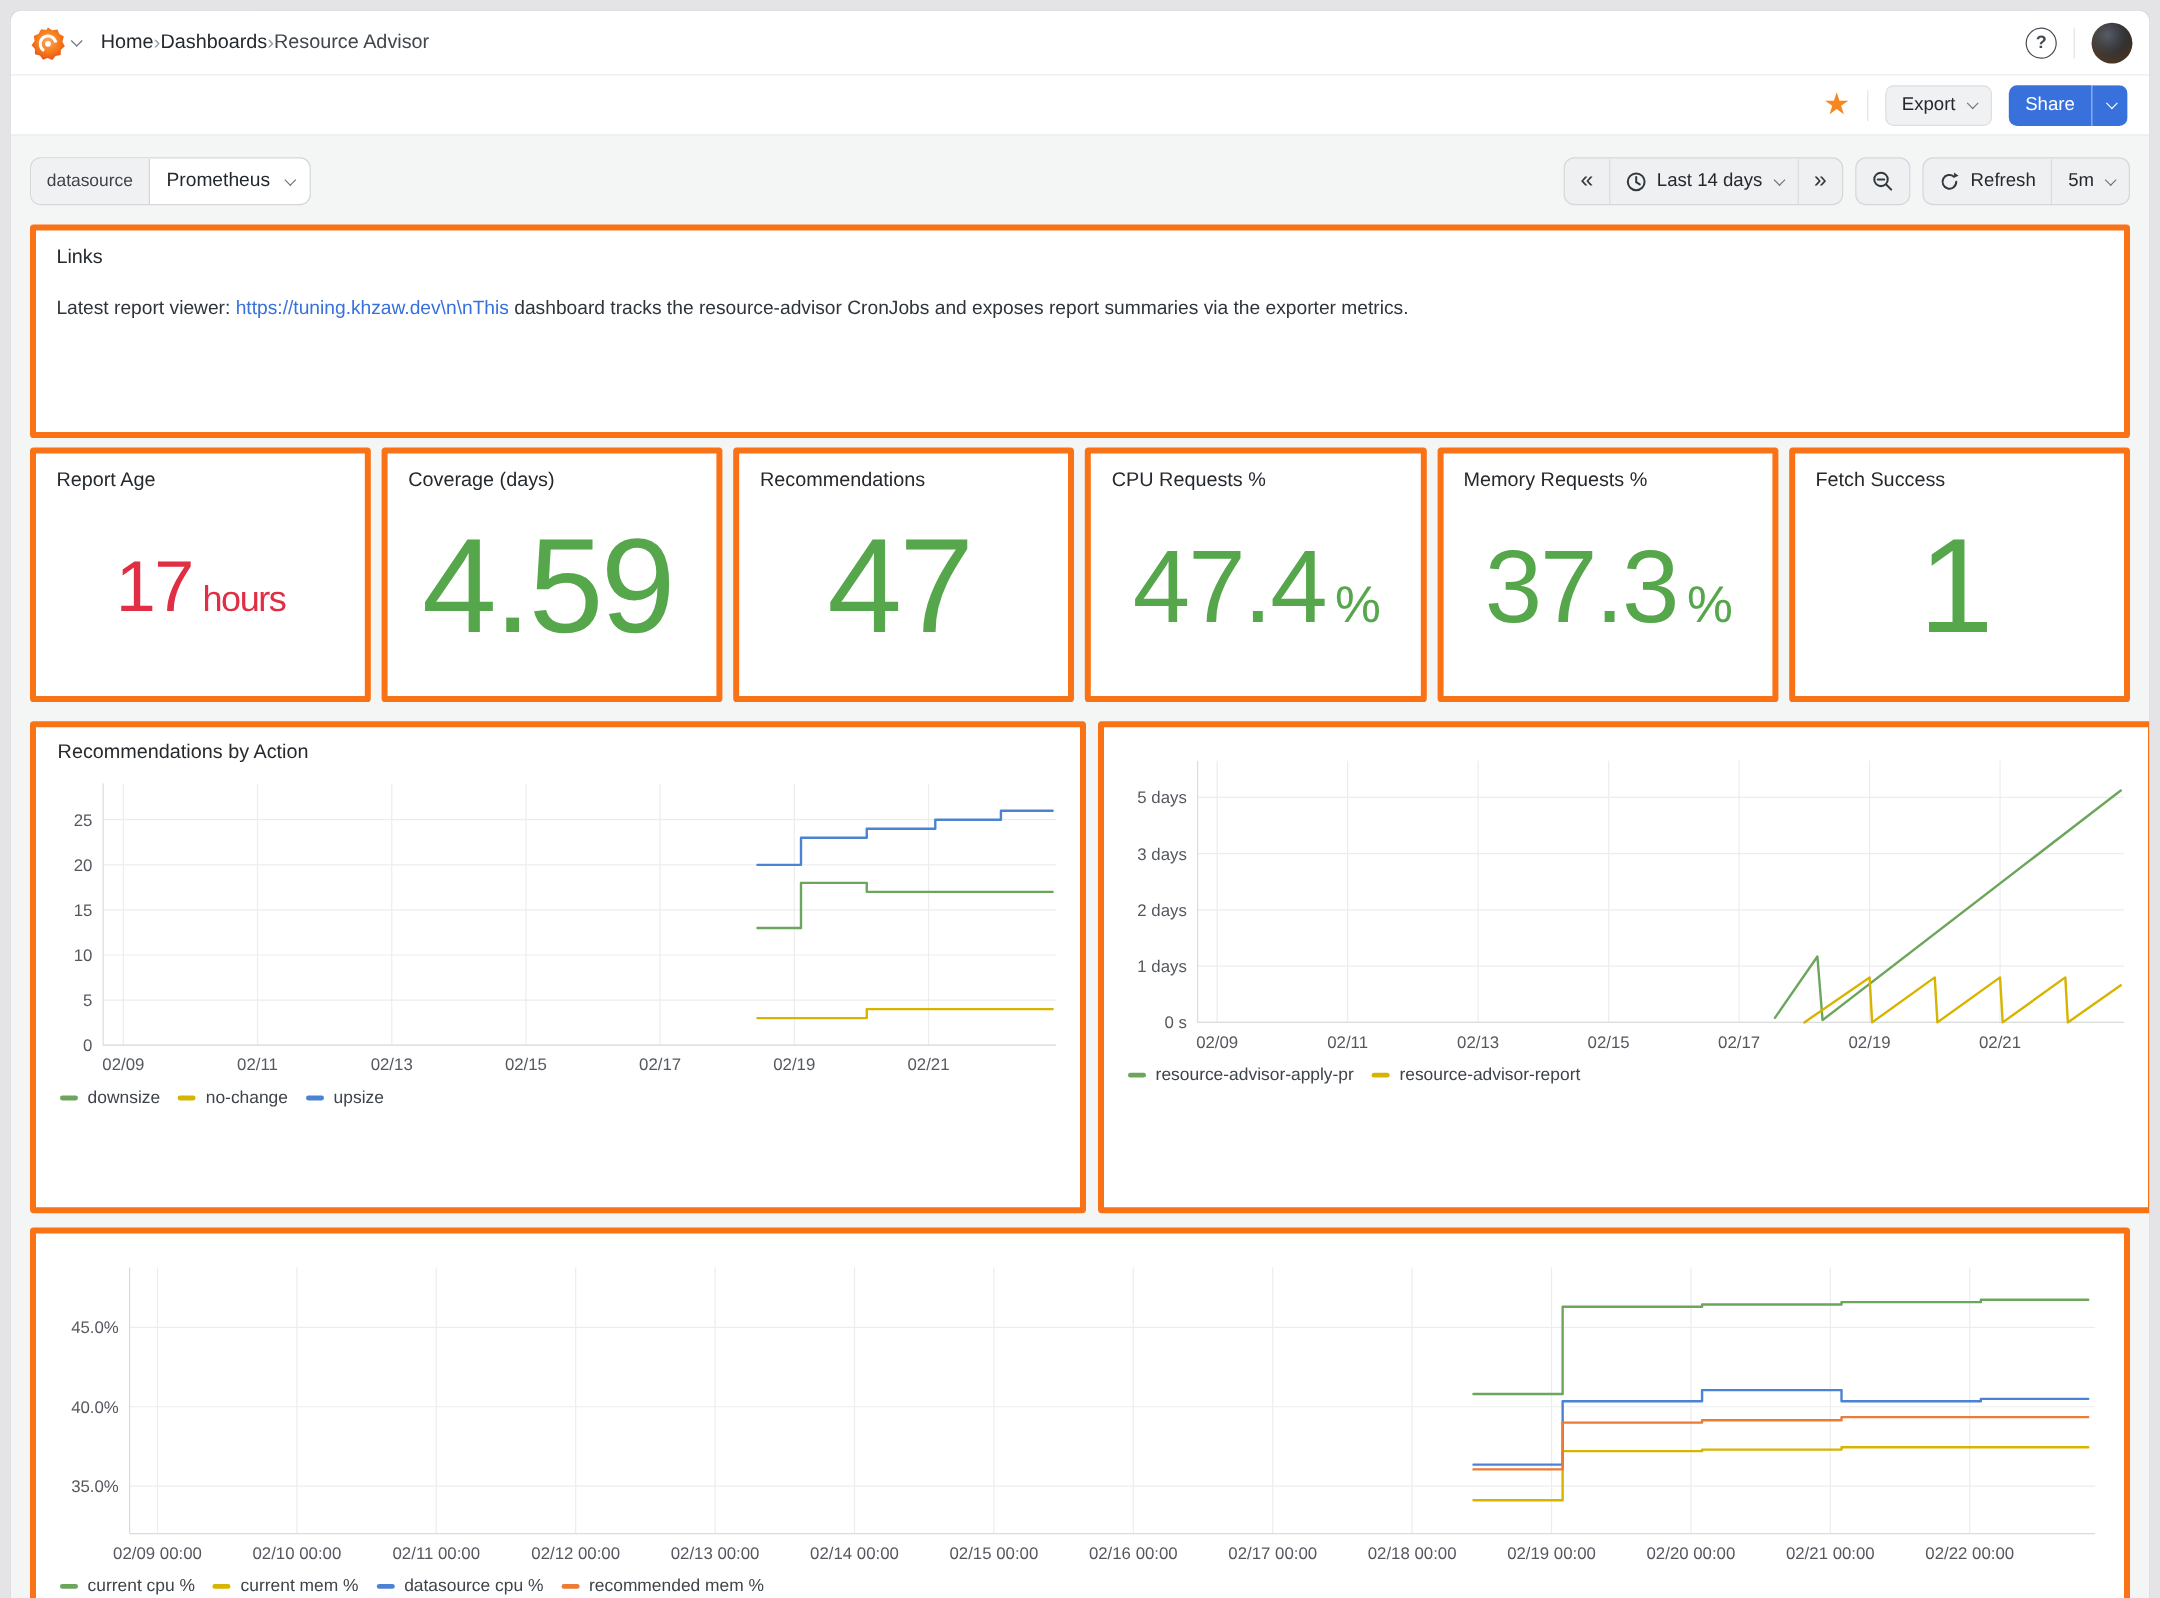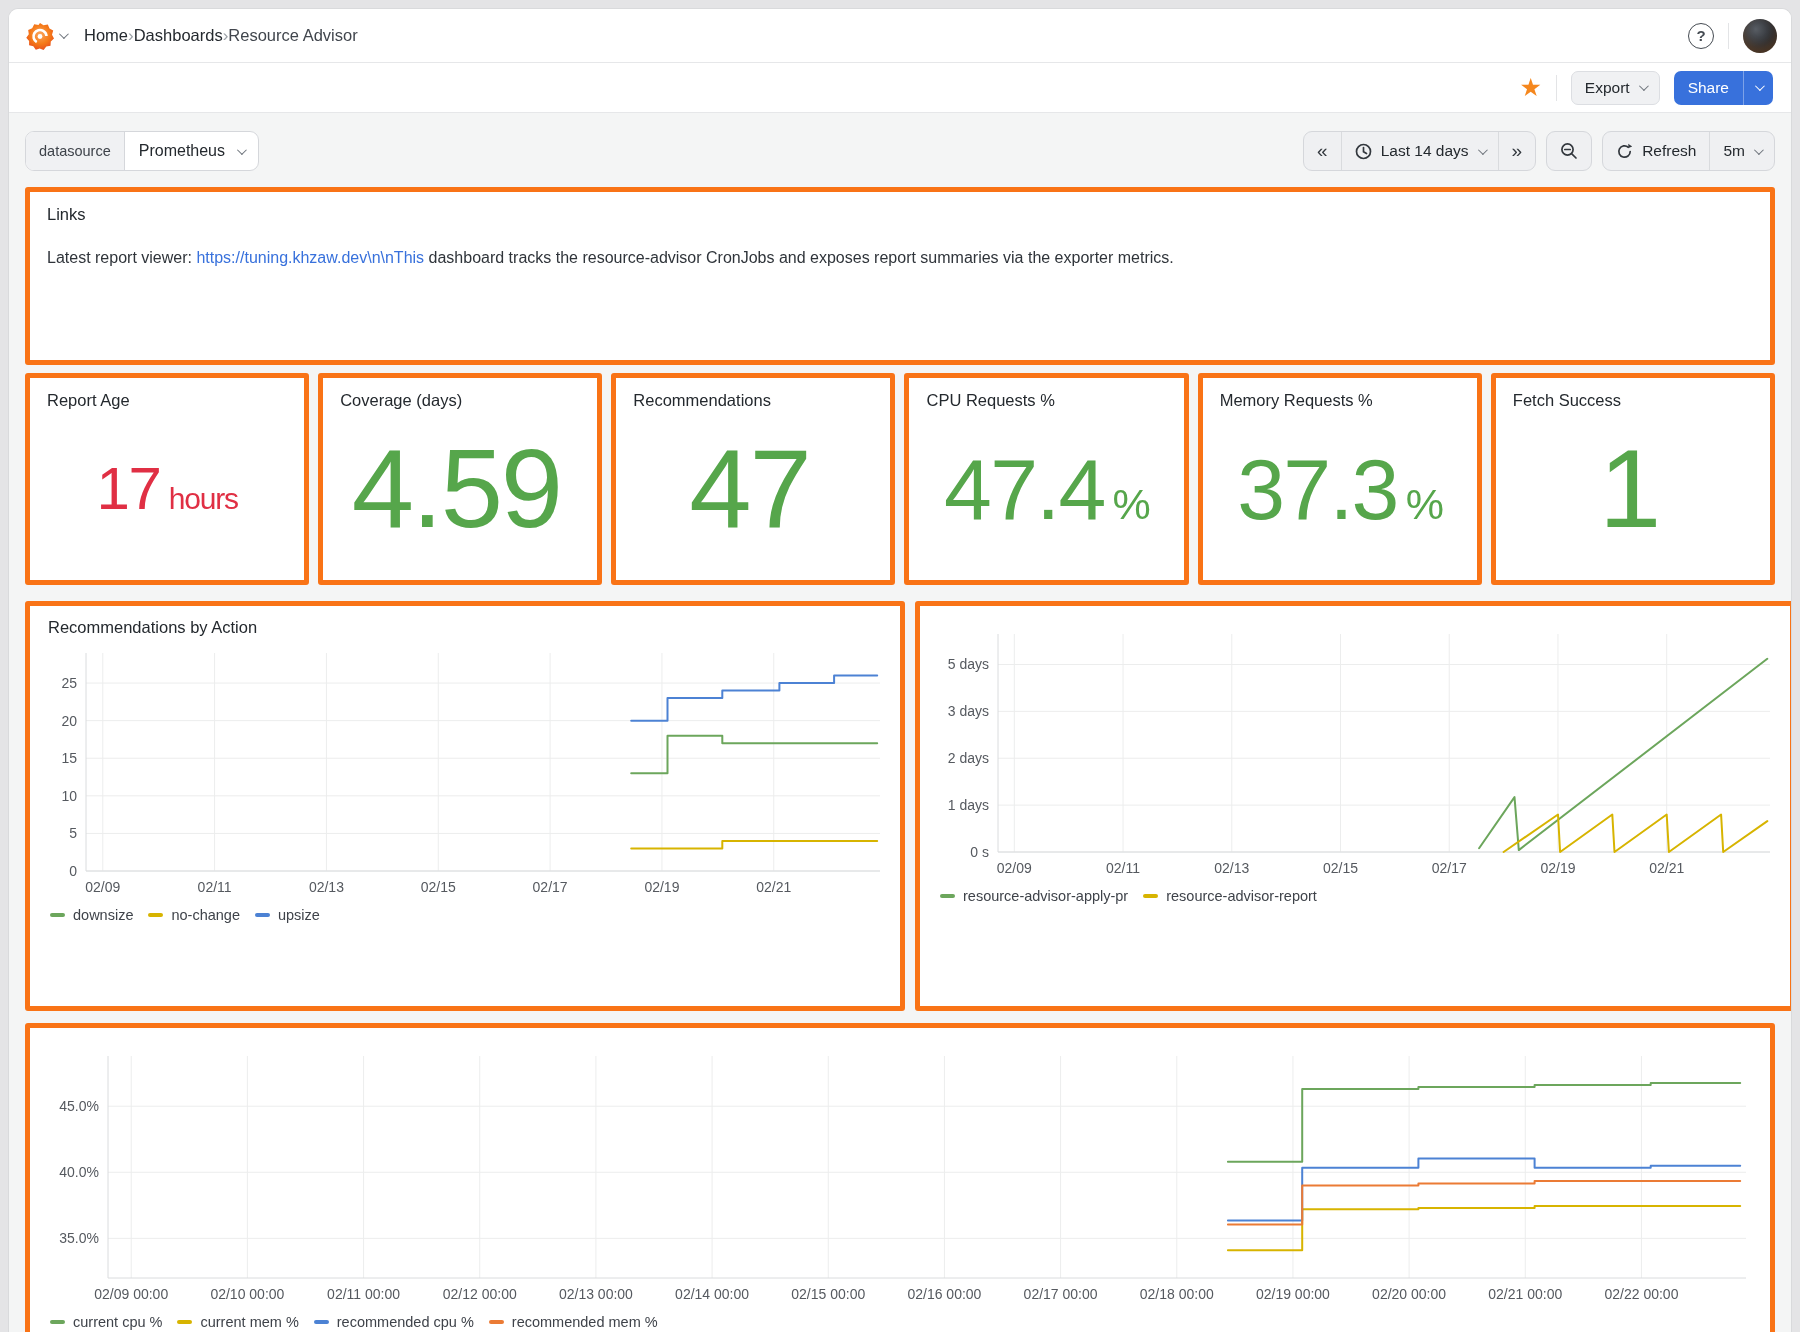--- a/index.html
+++ b/index.html
@@ -382,21 +382,21 @@
           <span class="legend-item">
             <span class="legend-swatch" style="background: rgb(108, 166, 92);"></span>
             <span>current cpu %</span>
           </span>
           <span class="legend-item">
             <span class="legend-swatch" style="background: rgb(215, 180, 0);"></span>
             <span>current mem %</span>
           </span>
           <span class="legend-item">
             <span class="legend-swatch" style="background: rgb(76, 130, 212);"></span>
-            <span>recommended cpu %</span>
+            <span>datasource cpu %</span>
           </span>
           <span class="legend-item">
             <span class="legend-swatch" style="background: rgb(235, 123, 53);"></span>
             <span>recommended mem %</span>
           </span>
         </div>
     </div>
 
   </div>
 </div>

